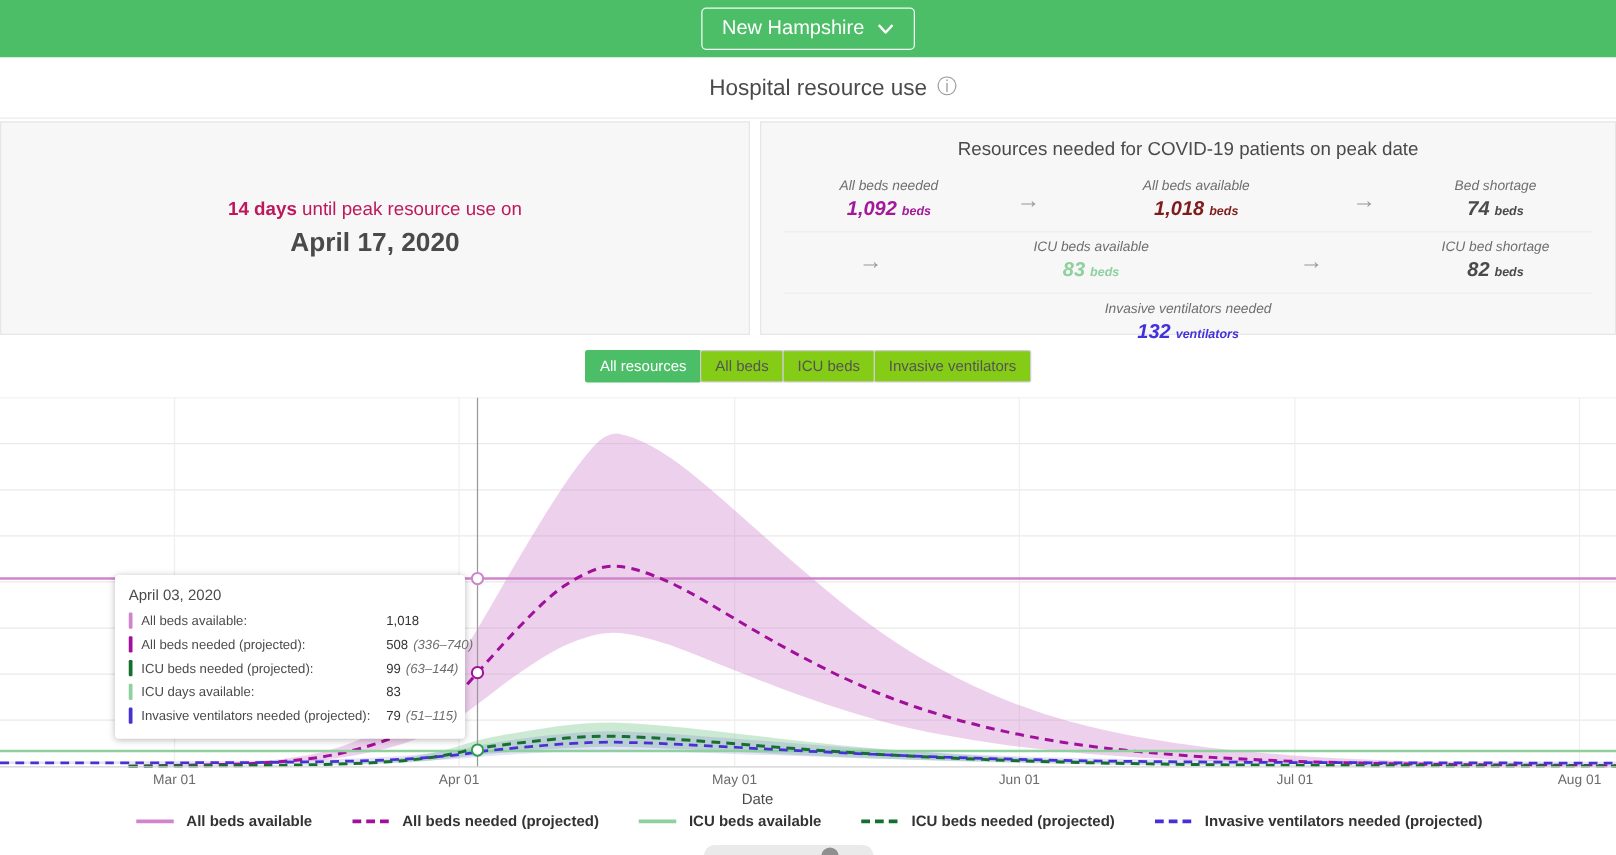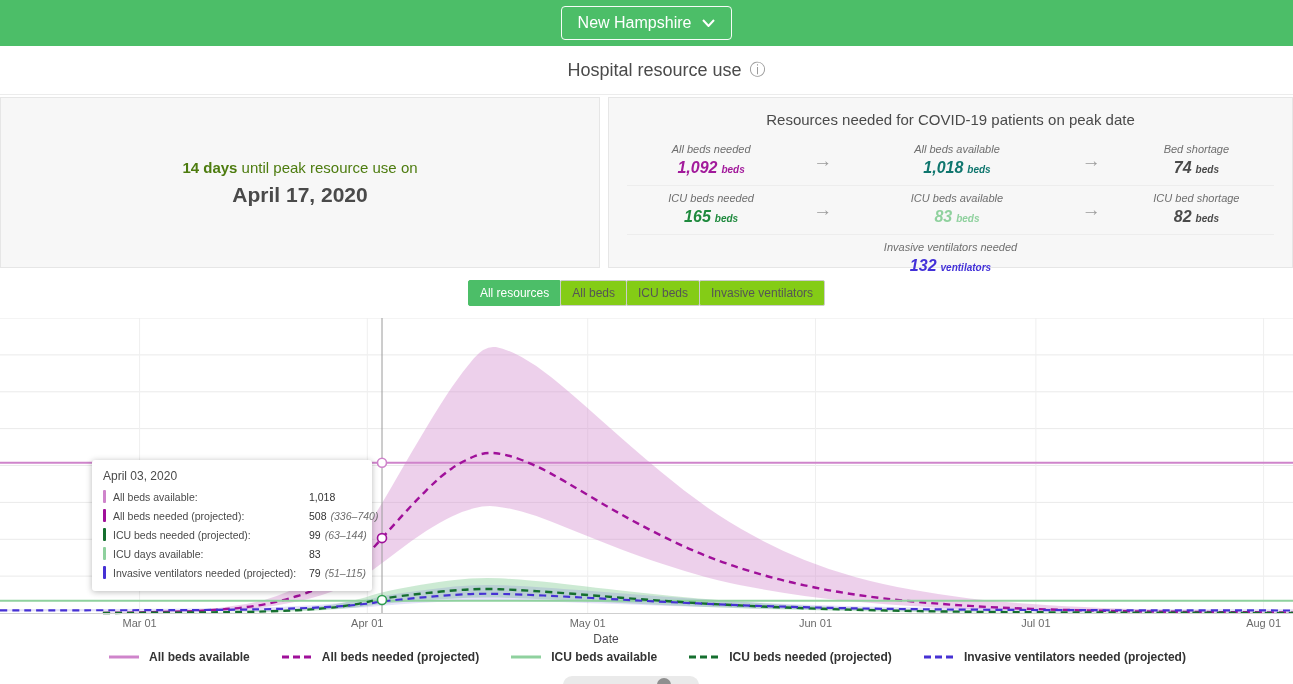--- a/index.html
+++ b/index.html
@@ -15,21 +15,21 @@
   
   .title-bar { height:49px; display:flex; align-items:center; justify-content:center; gap:8px;
     border-bottom:1px solid #ececec; background:#fff; }
   .title-bar h1 { font-size:18px; font-weight:normal; color:#4a4a4a;margin-left:40px; }
   .info-icon { color:#9b9b9b; font-size:16px; cursor:pointer; line-height:1; }
 
   
   .panels { display:flex; gap:8px; margin-top:2px; height:171px; }
   .panel { background:#f7f7f7; border:1px solid #e6e6e6; }
   .panel-left { width:600px; flex:none; display:flex; flex-direction:column; align-items:center; justify-content:center; gap:7px; }
-  .peak-line1 { font-size:15px; color:#4d7c0f; }
+  .peak-line1 { font-size:15px; color:#be185d; }
   .peak-line1 b { font-weight:bold; }
   .peak-date { font-size:21px; font-weight:bold; color:#4a4a4a; }
   .panel-right { flex:1; padding:8px 18px 6px; }
   .res-title { text-align:center; font-size:15px; color:#4a4a4a; padding:5px 0 9px; }
   .res-row { display:flex; align-items:center; padding:6px 0; }
   .res-row + .res-row { border-top:1px solid #ededed; }
   .res-row.center { justify-content:center; }
   .res-cell { text-align:center;font-style:italic; }
   .res-cell.w1 { width:26%; } .res-cell.w2 { width:33%; } .res-cell.w3 { width:24%; }
   .res-arrow { flex:1; text-align:center; color:#9b9b9b; font-size:19px; }
@@ -102,40 +102,34 @@
     <div class="res-row">
       <div class="res-cell w1">
         <div class="res-label">All beds needed</div>
         <div class="res-value" style="color: rgb(162, 26, 155);">
           <span class="val">1,092</span><span class="unit">beds</span>
         </div>
       </div>
       <div class="res-arrow">→</div>
       <div class="res-cell w2">
         <div class="res-label">All beds available</div>
-        <div class="res-value" style="color: #0f766e;">
+        <div class="res-value" style="color: #7f1d1d;">
           <span class="val">1,018</span><span class="unit">beds</span>
         </div>
       </div>
       <div class="res-arrow">→</div>
       <div class="res-cell w3">
         <div class="res-label">Bed shortage</div>
         <div class="res-value" style="color: rgb(74, 74, 74);">
           <span class="val">74</span><span class="unit">beds</span>
         </div>
       </div>
     </div>
 
     <div class="res-row">
-      <div class="res-cell w1">
-        <div class="res-label">ICU beds needed</div>
-        <div class="res-value" style="color: rgb(31, 138, 62);">
-          <span class="val">165</span><span class="unit">beds</span>
-        </div>
-      </div>
       <div class="res-arrow">→</div>
       <div class="res-cell w2">
         <div class="res-label">ICU beds available</div>
         <div class="res-value" style="color: rgb(143, 209, 158);">
           <span class="val">83</span><span class="unit">beds</span>
         </div>
       </div>
       <div class="res-arrow">→</div>
       <div class="res-cell w3">
         <div class="res-label">ICU bed shortage</div>

